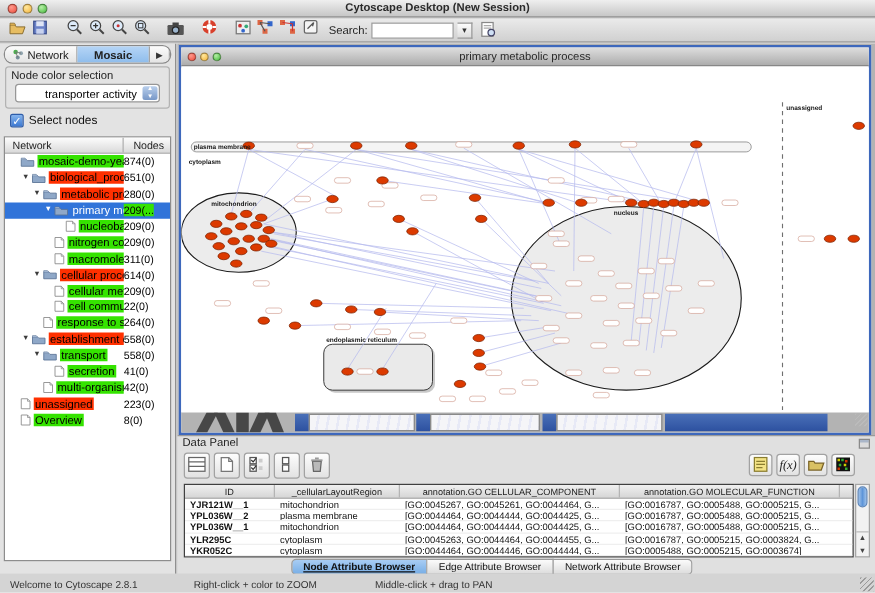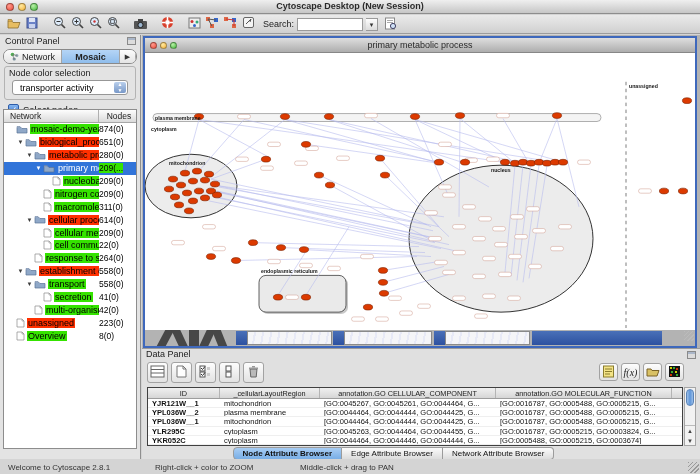--- a/index.html
+++ b/index.html
@@ -36,21 +36,21 @@
     border:1px solid #8a8a8a; background:#dcdcdc; box-shadow:inset 0 2px 0 #aab6c8; }
   .cp-tabs { margin:1px 3px 2px 3px; display:flex; height:15px; border:1px solid #898989;
     border-radius:7px; overflow:hidden; background:#f5f5f5; font-size:9px; }
   .cp-tab { flex:1; display:flex; align-items:center; justify-content:center; gap:3px;
     border-right:1px solid #a5a5a5; color:#222; background:linear-gradient(#fcfcfc,#e4e4e4); }
   .cp-tab.sel { background:linear-gradient(#b5d5f6,#8fbdec); font-weight:bold; }
   .cp-tab.more { flex:0 0 16px; font-size:7px; color:#333; }
   .groupbox { margin:2px 4px; border:1px solid #b3b3b3; border-radius:3px; padding:1px 3px 4px 3px; }
   .groupbox .glabel { font-size:9px; color:#222; margin:0 0 2px 1px; }
   .select-box { height:15px; border:1px solid #979797; border-radius:3px; background:#fff;
-    display:flex; align-items:center; font-size:9px; padding-left:7px; position:relative; margin:0 4px; }
+    display:flex; align-items:center; font-size:9px; padding-left:23px; position:relative; margin:0 4px; }
   .select-stepper { position:absolute; right:1px; top:1px; width:12px; height:11px; border-radius:2px;
     background:linear-gradient(#b9cfec,#7898c8); color:#fff; font-size:5px; line-height:5.5px; text-align:center; }
   .checkbox-row { display:flex; align-items:center; gap:4px; margin:4px 0 3px 8px; font-size:9.5px; color:#111; }
   .checkbox { width:11px; height:11px; border-radius:2px; border:1px solid #2d5ca9;
     background:linear-gradient(#85b5ef,#3d79d2); color:#fff; font-size:9px; line-height:10px; text-align:center; }
   .tree-box { position:absolute; top:74px; left:3px; right:3px; bottom:10px;
     background:#fff; border:1px solid #8d8d8d; overflow:hidden; }
   .tree-header { display:flex; height:13px; background:linear-gradient(#fdfdfd,#dadada);
     border-bottom:1px solid #a6a6a6; font-size:8.5px; color:#222; }
   .tree-header .c1 { flex:1; padding:1px 0 0 6px; }
@@ -109,21 +109,21 @@
   .dp-thumb { position:absolute; top:1px; left:1px; right:1px; height:17px; border-radius:5px;
     background:linear-gradient(90deg,#9cc0ea,#5e95d8 50%,#9cc0ea); border:1px solid #5b84b8; }
   .dp-arrows { position:absolute; bottom:0; left:0; right:0; height:20px; border-top:1px solid #bbb;
     font-size:6px; text-align:center; color:#444; line-height:10px; }
   .dp-tabs { position:absolute; bottom:-1px; left:0; right:0; display:flex; justify-content:center;
     padding-right:55px; }
   .dp-tab { height:13px; line-height:12px; font-size:8px; padding:0 9px; color:#111;
     background:linear-gradient(#fbfbfb,#dcdcdc); border:1px solid #9b9b9b; border-left:none; }
   .dp-tab:first-child { border-left:1px solid #9b9b9b; border-radius:4px 0 0 4px; }
   .dp-tab:last-child { border-radius:0 4px 4px 0; }
-  .dp-tab.sel { background:linear-gradient(#a8cdf4,#78aee6); font-weight:bold; }
+  .dp-tab.sel { background:linear-gradient(#a8cdf4,#78aee6); font-weight:bold;text-decoration:underline; }
   
   .statusbar { position:absolute; bottom:0; left:0; right:0; height:15px; background:#d4d4d4;
     font-size:8px; color:#333; }
   .statusbar span { position:absolute; top:4px; }
   .st1 { left:8px; } .st2 { left:155px; } .st3 { left:300px; }
   .corner-grip { position:absolute; right:1px; bottom:1px; width:11px; height:11px;
     background:repeating-linear-gradient(135deg,#9a9a9a 0 1px,transparent 1px 3px); }
 </style>
 </head>
 <body>
@@ -243,24 +243,20 @@
               <line x1="3" y1="3.5" x2="9" y2="3.5" stroke="#aaa"></line>
               <line x1="3" y1="5.5" x2="9" y2="5.5" stroke="#aaa"></line>
               <circle cx="9" cy="9" r="2.6" fill="#cfe0f5" stroke="#446"></circle>
             </svg></span>
         </div>
       </span>
   </div>
 </div>
 
 <div class="control-panel">
-  <div class="cp-header">
-    <span>Control Panel</span>
-    <div class="float-icon"></div>
-  </div>
   <div class="cp-tabs">
     <div class="cp-tab">
       <svg width="9" height="9">
         <circle cx="2.5" cy="2.5" r="1.8" fill="#4caf50"></circle>
           <circle cx="6.8" cy="3.5" r="1.6" fill="#90a4ae"></circle>
         <circle cx="4.2" cy="7" r="1.6" fill="#78909c"></circle>
           <line x1="2.5" y1="2.5" x2="6.8" y2="3.5" stroke="#777" stroke-width=".7"></line>
         <line x1="2.5" y1="2.5" x2="4.2" y2="7" stroke="#777" stroke-width=".7"></line>
       </svg>
       <span>Network</span>

